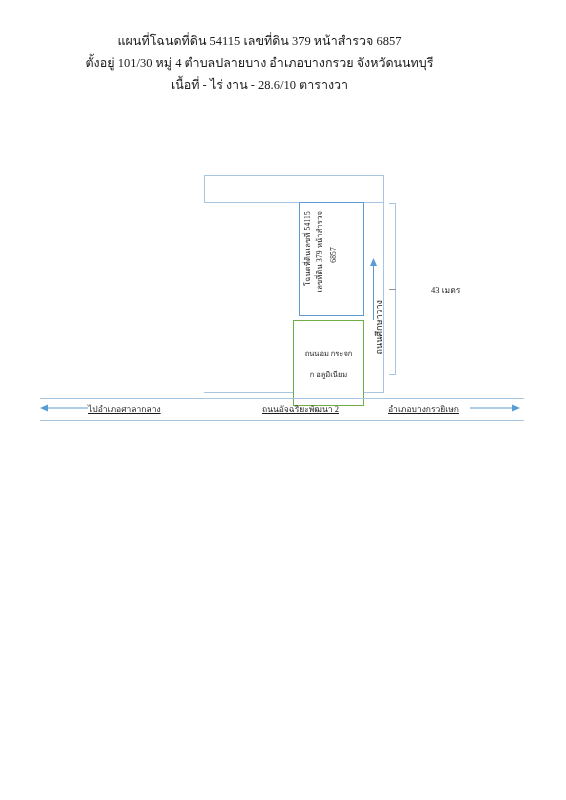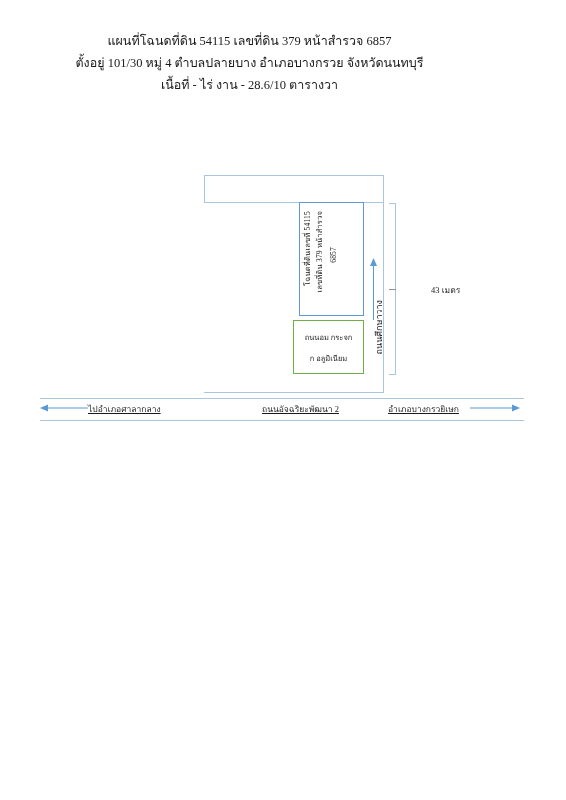--- a/index.html
+++ b/index.html
@@ -12,21 +12,21 @@
     background: #ffffff;
     font-family: "Liberation Serif", "DejaVu Serif", serif;
     color: #000000;
     overflow: hidden;
     position: relative;
   }
 
   
   .heading {
     position: absolute;
-    left: 0;
+    left: 10px;
     top: 30px;
     width: 499px;
     text-align: center;
   }
   .heading-line {
     font-size: 12.5px;
     line-height: 22px;
     color: #1a1a1a;
     white-space: nowrap;
   }
@@ -112,21 +112,21 @@
   .vtext.l1 { left: 4px;  top: 8px; }
   .vtext.l2 { left: 16px; top: 8px; }
   .vtext.l3 { left: 30px; top: 44px; }
 
   
   .building-box {
     position: absolute;
     left: 293px;
     top: 320px;
     width: 71px;
-    height: 54px;
+    height: 86px;
     border: 1px solid #70ad47;
     box-sizing: border-box;
     background: #ffffff;
     display: flex;
     flex-direction: column;
     align-items: center;
     justify-content: center;
     gap: 9px;
   }
   .building-line {

